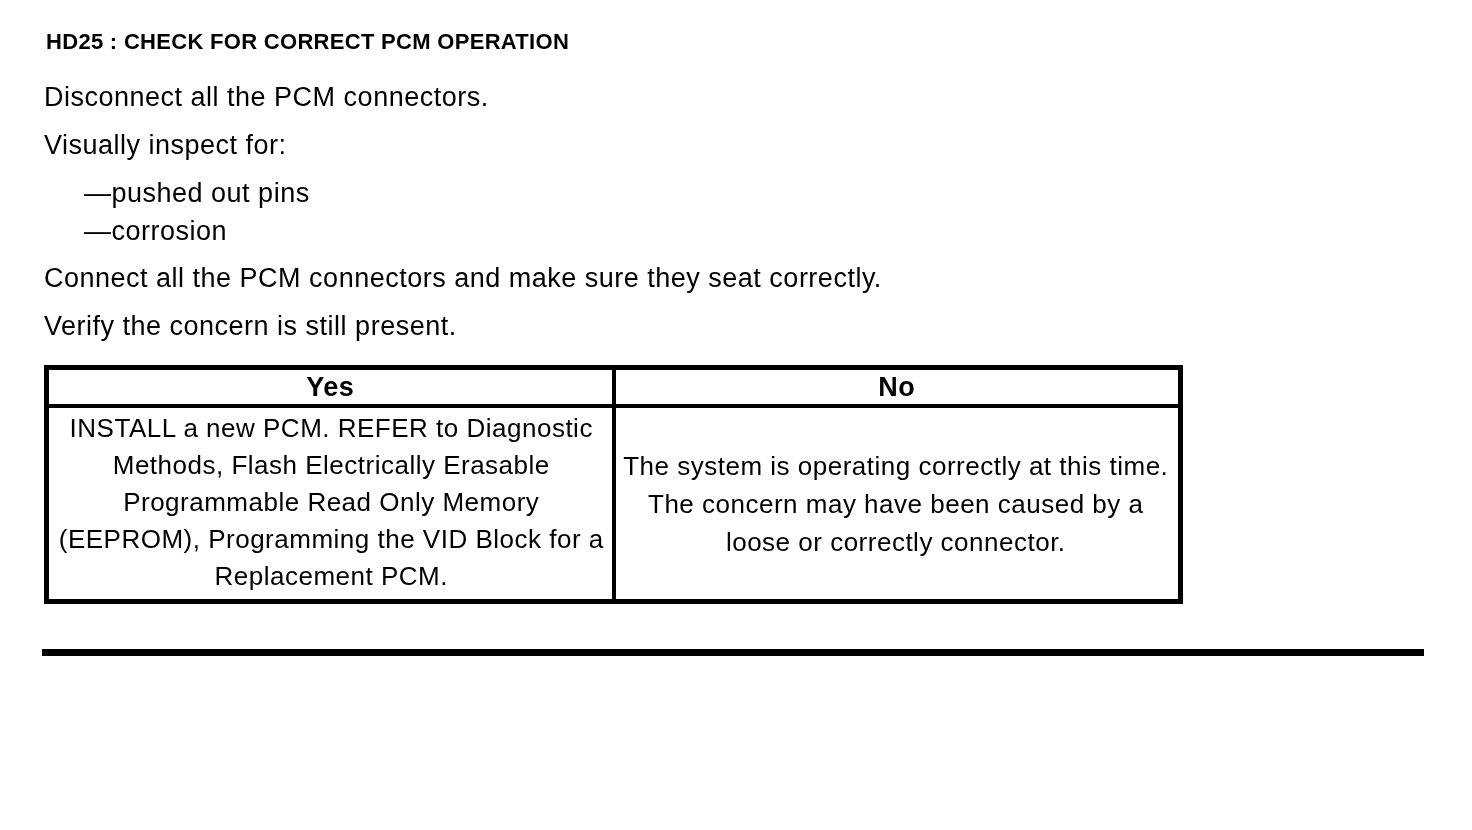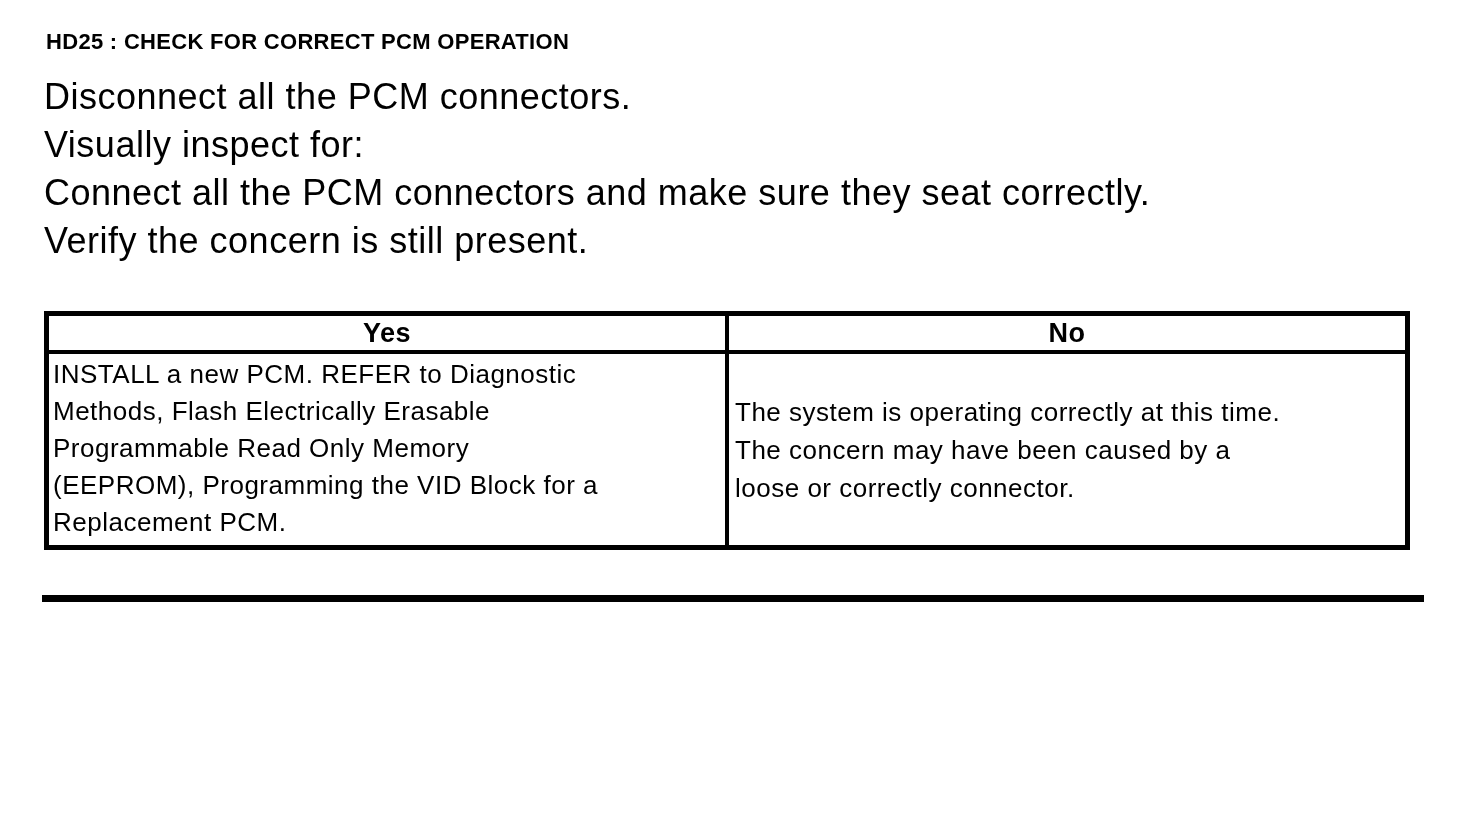--- a/index.html
+++ b/index.html
@@ -19,39 +19,39 @@
   }
   .heading {
     margin: 0 0 22px 2px;
     font-size: 22px;
     line-height: 28px;
     font-weight: bold;
     letter-spacing: 0.3px;
   }
   .body-text {
     margin: 8px 0 10px 0;
-    font-size: 36px;
+    font-size: 27px;
     line-height: 38px;
     letter-spacing: 0.5px;
   }
   .inspect-list {
     margin: 0 0 9px 0;
   }
   .list-item {
     padding-left: 40px;
     font-size: 27px;
     line-height: 38px;
     letter-spacing: 0.5px;
   }
   .question {
     font-weight: bold;
   }
   table.results {
-    margin-top: 51px;
-    width: 1366px;
+    margin-top: 20px;
+    width: 1139px;
     border-collapse: collapse;
     border: 5px solid #000000;
     table-layout: fixed;
   }
   table.results th,
   table.results td {
     border: 4px solid #000000;
     width: 50%;
   }
   table.results th {
@@ -69,21 +69,21 @@
   }
   td.yes-cell {
     vertical-align: top;
     padding: 2px 2px 4px 4px;
   }
   td.no-cell {
     padding: 2px 8px 2px 6px;
   }
   .cell-line {
     line-height: 37px;
-    text-align: left;
+    text-align: center;
     white-space: nowrap;
   }
   td.yes-cell .cell-line.last-line {
   }
   td.no-cell .cell-line {
     line-height: 38px;
   }
   .bottom-rule {
     margin-top: 45px;
     margin-left: -2px;
@@ -96,20 +96,24 @@
 <body>
 
 <div class="page">
 
   <h1 class="heading">HD25 : CHECK FOR CORRECT PCM OPERATION</h1>
 
   <p class="body-text">Disconnect all the PCM connectors.</p>
 
   <p class="body-text">Visually inspect for:</p>
 
+  <div class="inspect-list">
+    <div class="list-item">—pushed out pins</div>
+    <div class="list-item">—corrosion</div>
+  </div>
 
   <p class="body-text">Connect all the PCM connectors and make sure they seat correctly.</p>
 
 
   <p class="body-text">Verify the concern is still present.</p>
 
 
   <table class="results">
     <thead>
       <tr>

